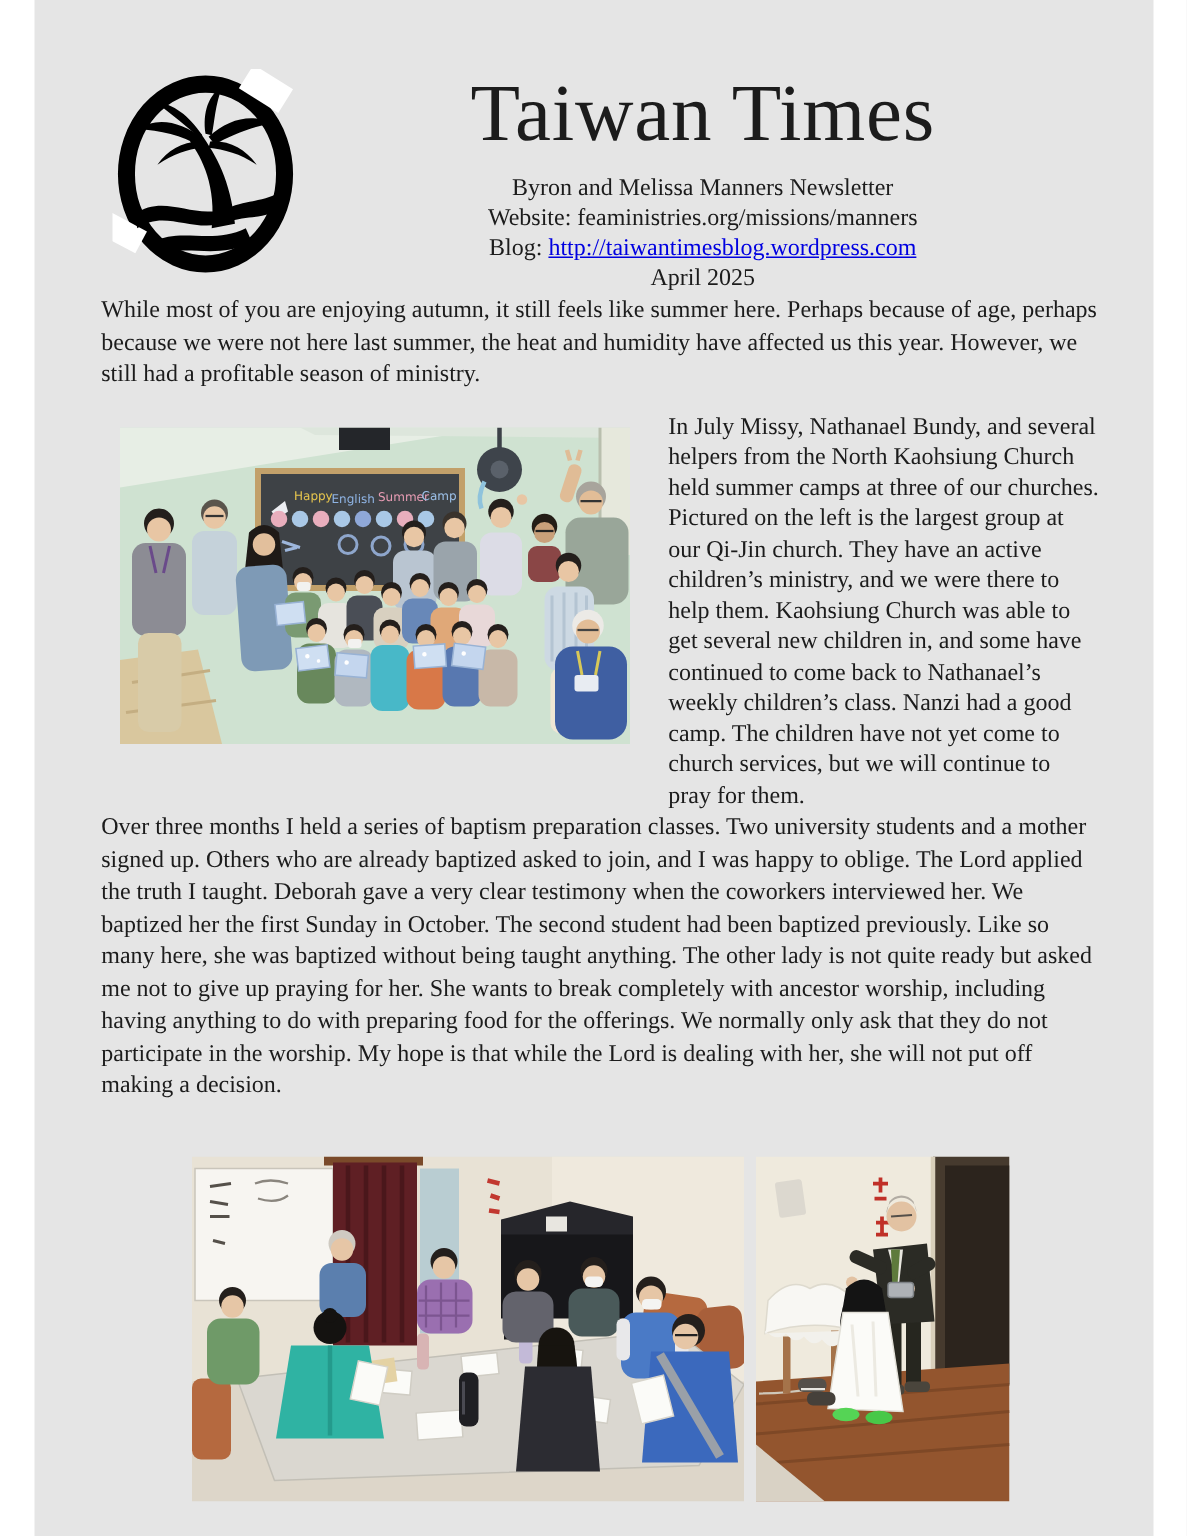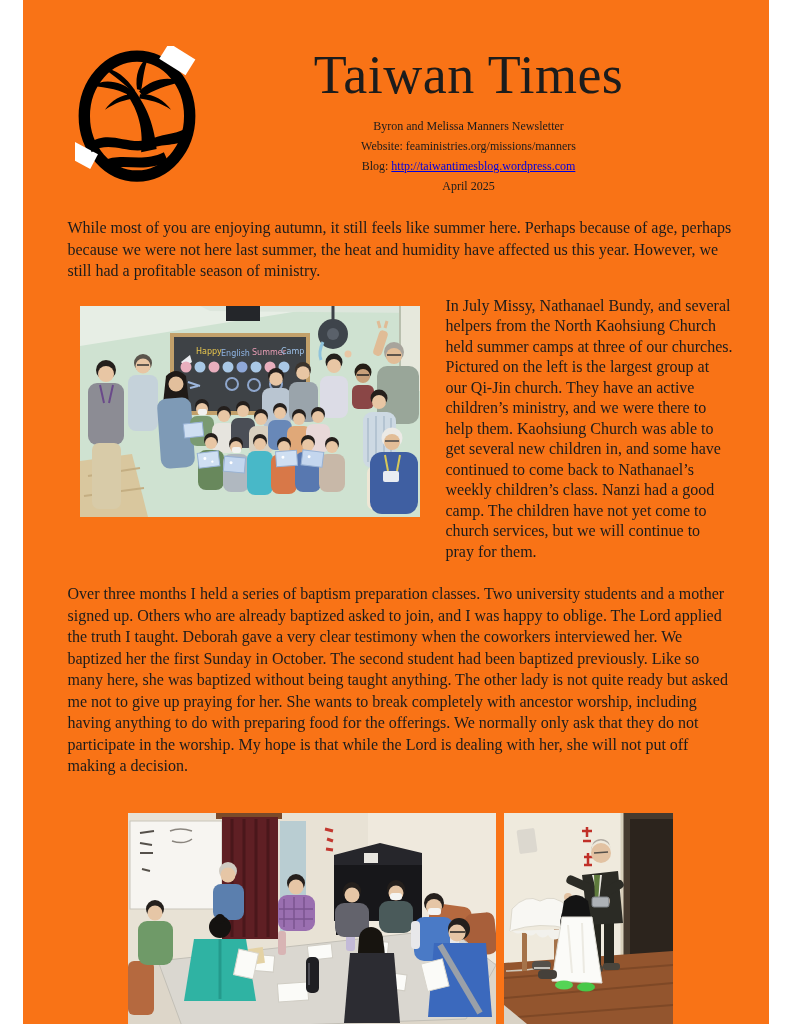--- a/index.html
+++ b/index.html
@@ -1,33 +1,33 @@
 <!DOCTYPE html>
 <html><head>
 <meta charset="utf-8">
 <style>
   html,body{margin:0;padding:0;background:#ffffff;}
   .page{
-    width:746px;height:1024px;position:relative;background:#f97316;
+    width:746px;height:1024px;position:relative;background:#e5e5e5;
     font-family:"Liberation Serif","DejaVu Serif",serif;color:#1c1c1c;
     overflow:hidden;margin:0 auto;
   }
   
   header{display:flex;align-items:flex-start;padding:46px 30px 0 52px;}
   .logo{width:124px;height:138px;flex:none;}
   .logo svg{width:100%;height:100%;display:block;}
   .head-text{flex:1;text-align:center;}
   .title{font-size:54px;line-height:58px;font-weight:normal;margin:0 0 12px 0;letter-spacing:.5px;}
-  .sub{font-size:12px;line-height:20px;}
+  .sub{font-size:16px;line-height:20px;}
   .sub a{color:#0000e0;text-decoration:underline;cursor:pointer;}
   
   main{padding:0 36px 0 45px;}
   p{font-size:16px;line-height:21.5px;margin:0;text-align:left;}
   .greeting{margin-top:24px;}
-  .para{margin-top:21px;}
+  .para{}
   .media-row{display:flex;gap:14px;margin-top:12px;align-items:flex-start;}
   .media-row figure{margin:12px;width:340px;height:211px;flex:none;}
   .coltext{flex:1;font-size:16px;line-height:20.5px;padding-top:2px;}
   figure svg{display:block;width:100%;height:100%;}
   .photos-row{display:flex;justify-content:center;gap:8px;margin-top:36px;}
   .photos-row figure{margin:0;}
   .fig-study{width:368px;height:230px;}
   .fig-baptism{width:169px;height:230px;}
 </style>
 </head>

